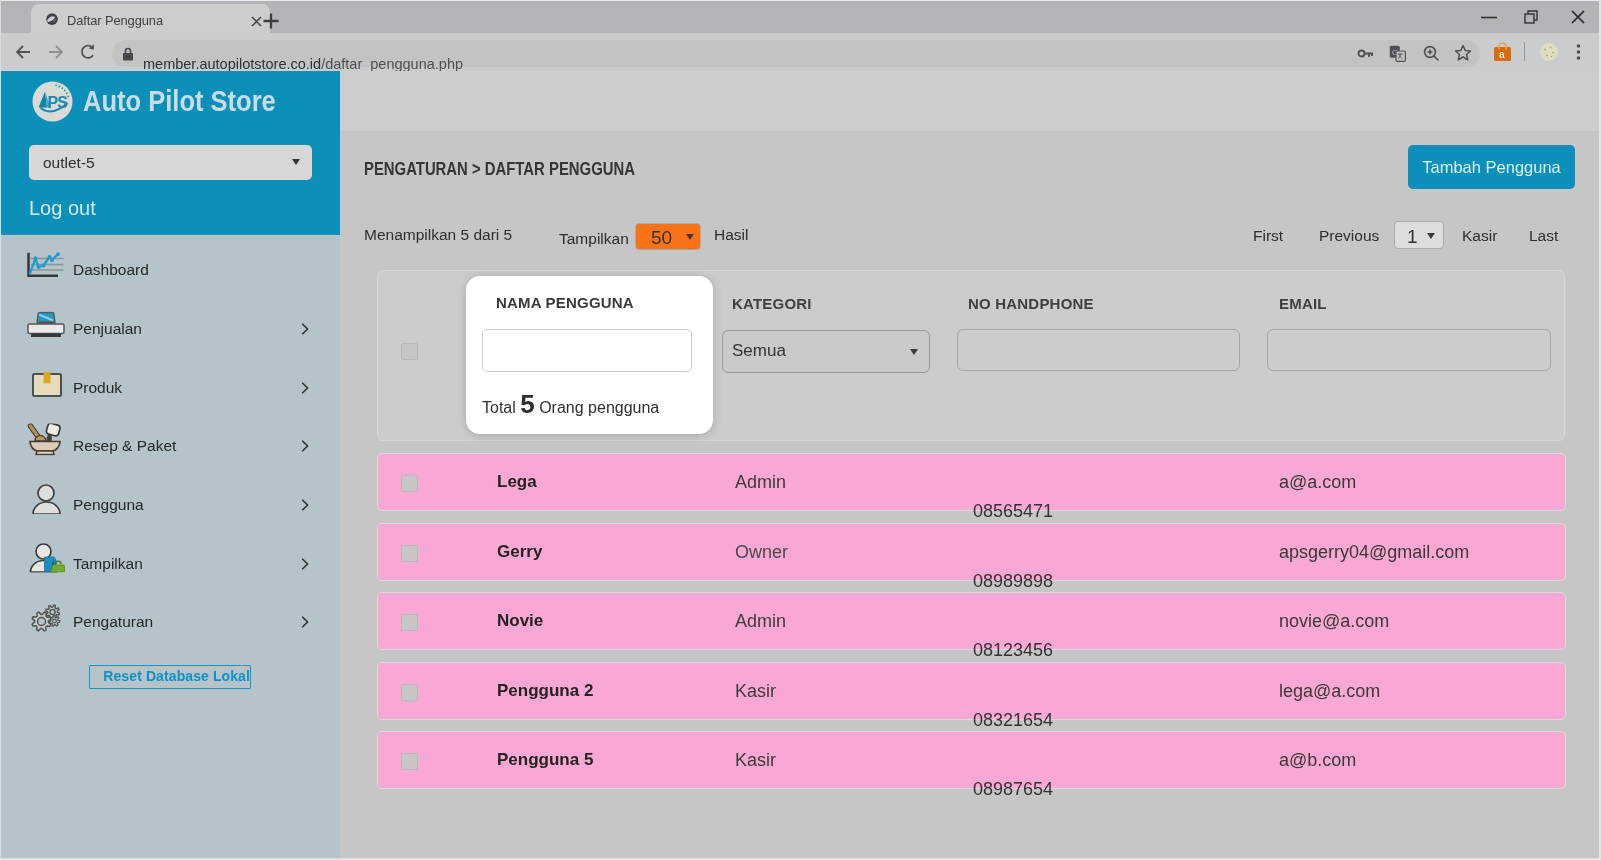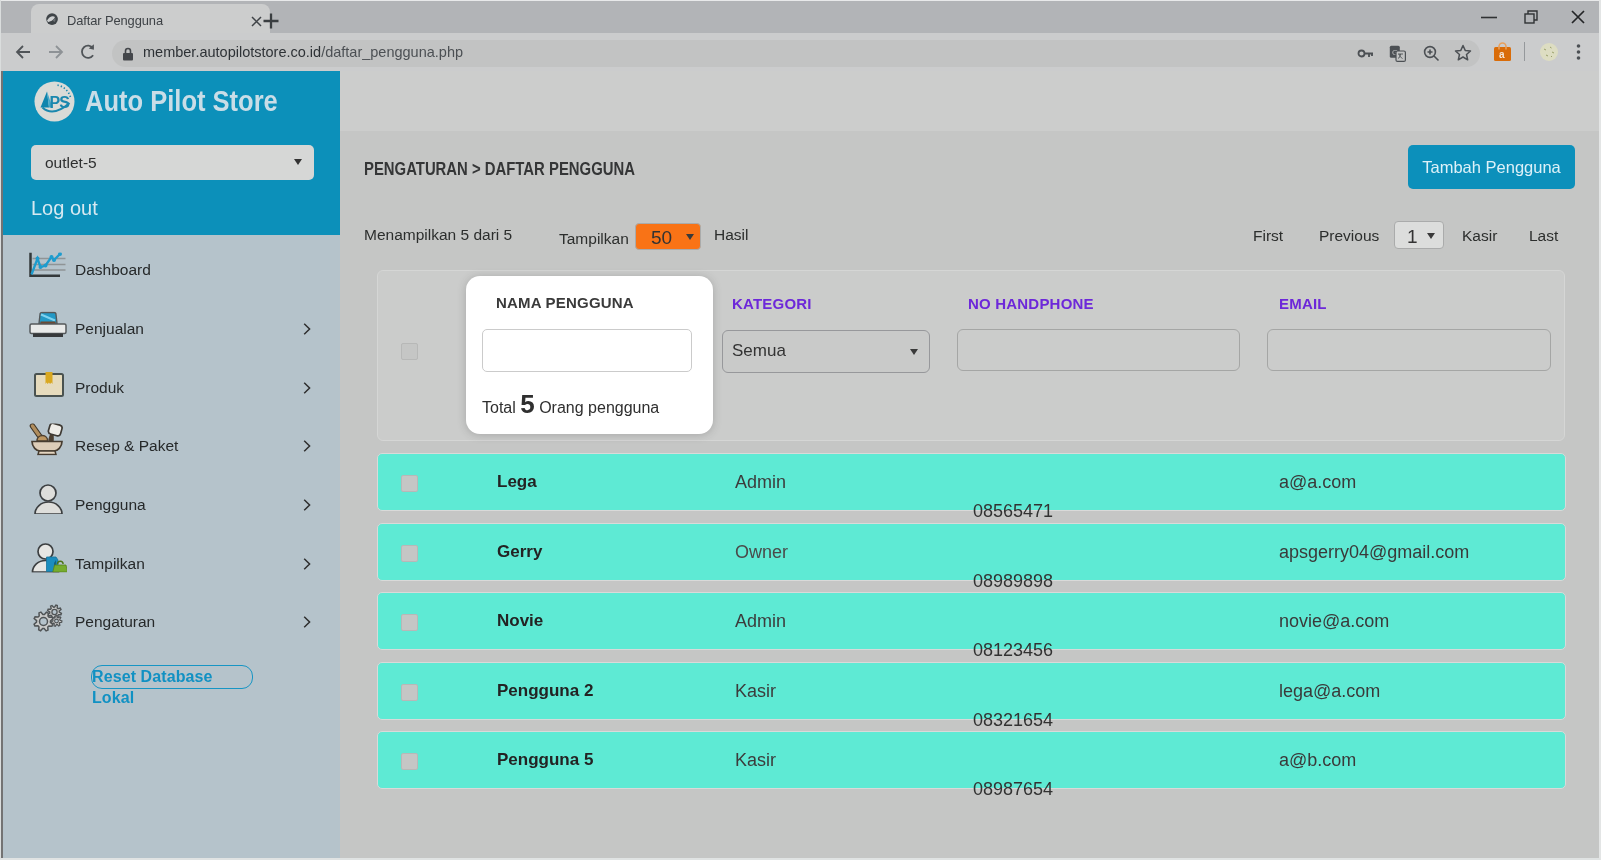--- a/index.html
+++ b/index.html
@@ -6,60 +6,60 @@
   html,body { width:1601px; height:860px; overflow:hidden; }
   body { font-family:"Liberation Sans", sans-serif; background:#b1b3b6; position:relative; }
   .abs { position:absolute; }
 
   
   #tabstrip { position:absolute; left:0; top:0; width:1601px; height:33px; background:#b2b4b7; border-top:1px solid #e8e9ea; }
   #tab { position:absolute; left:7px; top:3px; width:239px; height:30px; background:#cccdcd; border-radius:8px 8px 0 0;margin-left:24px; }
   #tabtitle { position:absolute; left:36px; top:9px; font-size:12.9px; color:#3e4246; letter-spacing:-0.1px; }
   #toolbar { position:absolute; left:0; top:33px; width:1601px; height:38px; background:#cbcccd; }
   #urlpill { position:absolute; left:112px; top:6.5px; width:1368px; height:27px; border-radius:14px; background:#c2c3c3; }
-  #urltext { position:absolute; left:31px; top:4px; font-size:14.5px; color:#2e3236; }
+  #urltext { position:absolute; left:31px; top:16px; font-size:14.5px; color:#2e3236; }
   #urltext .path { color:#4c5054; }
 
   
-  #sidebar { position:absolute; left:0; top:71px; width:340px; height:789px; background:#b5c3cb; border-left:3px solid #737373; }
+  #sidebar { position:absolute; left:0; top:71px; width:340px; height:789px; background:#b5c3cb; border-left:1px solid #737373; }
   #sidehead { position:absolute; left:0; top:0; width:340px; height:164px; background:#0c90ba; }
   #sidetitle { position:absolute; left:82px; top:14px; font-size:29px; font-weight:bold; color:#c9dde7; transform:scaleX(0.88); transform-origin:0 0; white-space:nowrap; }
   #outlet { position:absolute; left:28px; top:74px; width:283px; height:35px; background:#d6d7d6; border-radius:5px; }
   #outlet span { position:absolute; left:14px; top:9px; font-size:15.5px; color:#2e2f2f; }
   #outlet .arr { position:absolute; right:12px; top:14px; width:0; height:0; border-left:4.5px solid transparent; border-right:4.5px solid transparent; border-top:6px solid #333; }
   #logout { position:absolute; left:28px; top:126px; font-size:20px; color:#d7e9f1; }
   .mitem { position:absolute; left:0; width:340px; height:40px; }
   .mitem .icon { position:absolute; left:24px; top:50%; transform:translateY(-50%); }
   .mitem .lbl { position:absolute; left:72px; top:50%; transform:translateY(-50%); font-size:15.5px; color:#26292a; }
   .mitem .chev { position:absolute; left:300px; top:50%; transform:translateY(-50%); }
-  #resetbtn { position:absolute; left:88px; top:594px; width:162px; height:24px; border:1.5px solid #1795c4; border-radius:11px; color:#1191c3; font-size:16px; font-weight:bold; text-align:left; line-height:21px; letter-spacing:0.1px; }
+  #resetbtn { position:absolute; left:88px; top:594px; width:162px; height:24px; border:1.5px solid #1795c4; border-radius:1px; color:#1191c3; font-size:14px; font-weight:bold; text-align:right; line-height:21px; letter-spacing:0.1px; }
 
   
   #main { position:absolute; left:340px; top:71px; width:1261px; height:789px; background:#c5c6c5; }
   #mainband { position:absolute; left:0; top:0; width:1261px; height:60px; background:#cccdcc; }
   #crumb { position:absolute; left:24px; top:88px; font-size:17.5px; font-weight:bold; color:#353637; transform:scaleX(0.85); transform-origin:0 0; white-space:nowrap; }
   #addbtn { position:absolute; left:1068px; top:74px; width:167px; height:44px; background:#0c90bb; border-radius:5px; color:#ddf1f8; font-size:16.5px; text-align:center; line-height:44px; }
   .ctl { position:absolute; font-size:15.5px; color:#2c2e2d; }
   .selbox { position:absolute; background:#f97316; border:1px solid #aaabab; border-radius:4px; }
   .selbox .v { position:absolute; font-size:16px; color:#333; }
   .selbox .arr { position:absolute; width:0; height:0; border-left:4.5px solid transparent; border-right:4.5px solid transparent; border-top:6px solid #3a3a3a; }
 
   
   #fband { position:absolute; left:37px; top:199px; width:1188px; height:171px; background:#cbcccb; border:1px solid #d5d6d5; border-radius:6px; }
   .cb { position:absolute; width:17px; height:17px; background:#c5c6c5; border:1px solid #b7b8b7; border-radius:2px; }
   #fcard { position:absolute; left:126px; top:205px; width:247px; height:158px; background:#ffffff; border-radius:14px; box-shadow:0 1px 8px rgba(60,60,60,0.25); }
   #fcard .hl { position:absolute; left:30px; top:18px; font-size:15px; font-weight:bold; color:#3a3a3a; letter-spacing:0.2px;text-align:right; }
   #fcard input { position:absolute; left:16px; top:53px; width:210px; height:43px; border:1.5px solid #cbcbcb; border-radius:5px; background:#fff; }
   #ftotal { position:absolute; left:16px; top:113px; font-size:16px; color:#2f2f2f; }
   #ftotal b { font-size:26px; font-weight:bold; }
-  .flabel { position:absolute; font-size:15px; font-weight:bold; color:#6d28d9; letter-spacing:0.2px; }
+  .flabel { position:absolute; font-size:15px; font-weight:bold; color:#404040; letter-spacing:0.2px; }
   .finput { position:absolute; border:1px solid #a5a6a5; border-radius:6px; background:transparent; height:42px; }
 
   
-  .row { position:absolute; left:37px; width:1189px; height:58px; background:#5eead4; border:1px solid #d9dad9; border-radius:5px; }
+  .row { position:absolute; left:37px; width:1189px; height:58px; background:#f9a8d4; border:1px solid #d9dad9; border-radius:5px; }
   .row .name { position:absolute; left:119px; top:50%; transform:translateY(-50%); font-size:17px; font-weight:bold; color:#232323; }
   .row .kat  { position:absolute; left:357px; top:50%; transform:translateY(-50%); font-size:18px; color:#3c3c3c; }
   .row .tel  { position:absolute; left:595px; top:50%; transform:translateY(-50%); font-size:18px; color:#323232;margin-top:29px; }
   .row .eml  { position:absolute; left:901px; top:50%; transform:translateY(-50%); font-size:18px; color:#3a3a3a; }
   #winedge { position:absolute; left:0; top:0; width:1601px; height:860px; border-left:1px solid #dadddd; border-right:2px solid #e3e5e5; border-bottom:2px solid #e0e3e3; z-index:999; pointer-events:none; }
 </style>
 </head>
 <body>
 <div id="winedge"></div>
 

